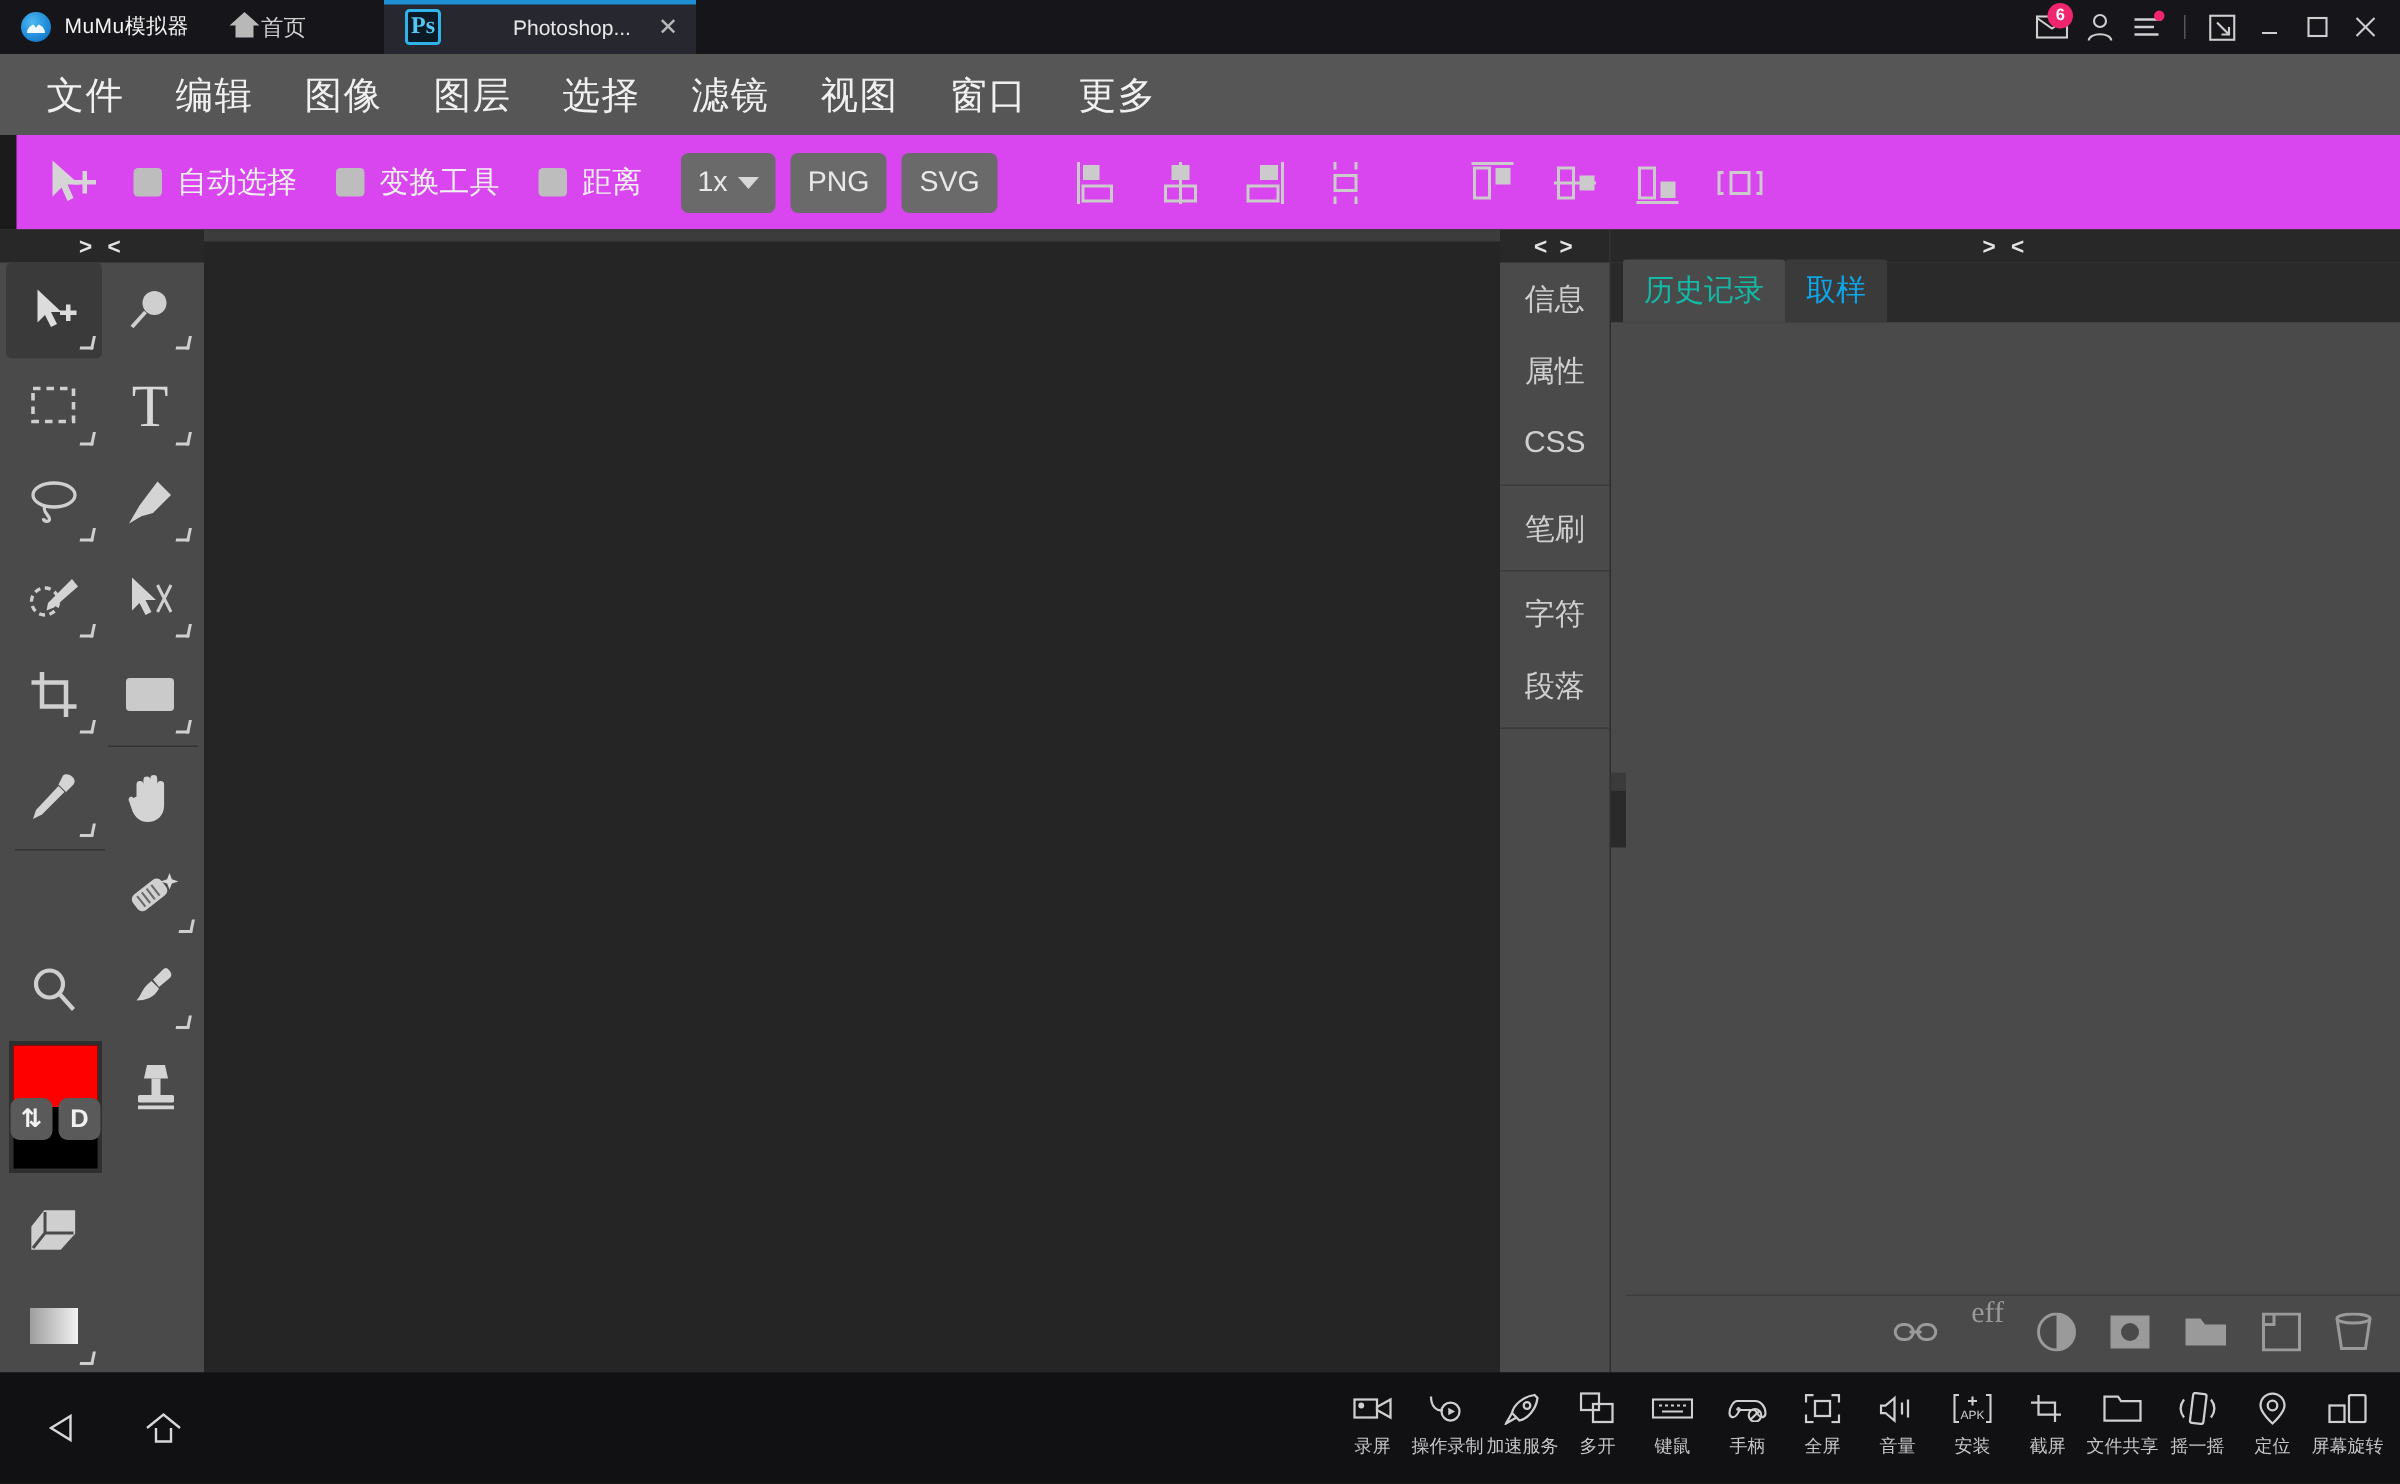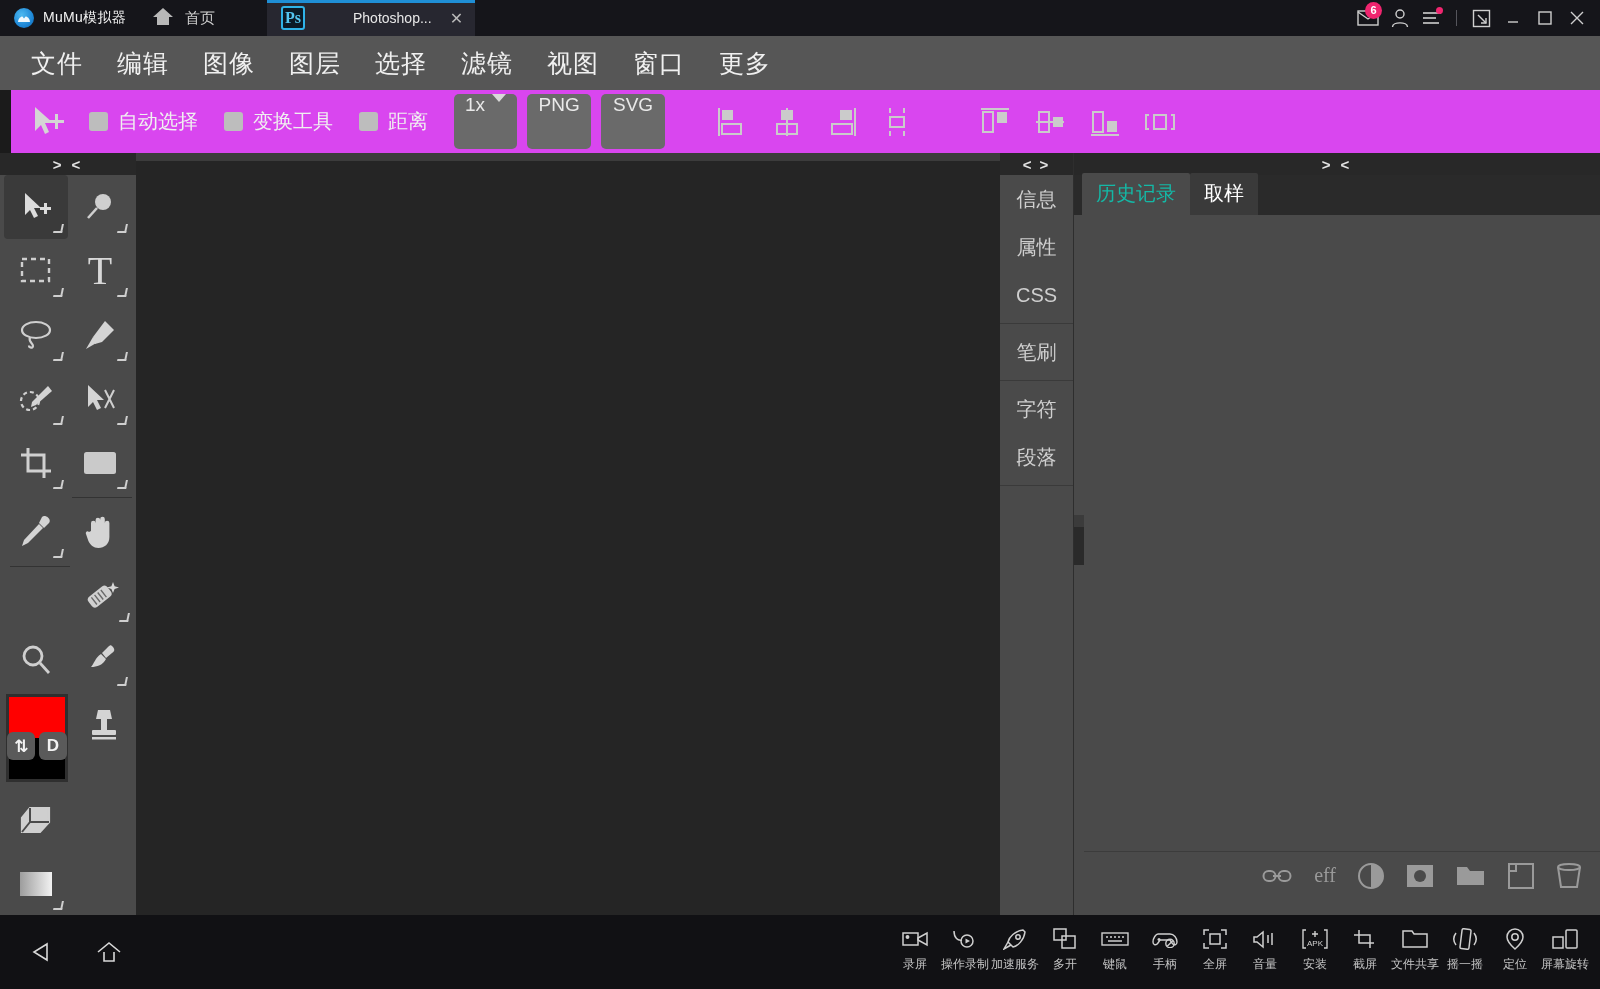--- a/index.html
+++ b/index.html
@@ -24,21 +24,21 @@
     position: relative; flex: none;
   }
   .tb-logo::after {
     content: ""; position: absolute; left: 4px; top: 8px; width: 12px; height: 6px;
     border-radius: 6px 6px 0 0;
     background: #ffffff;
     opacity: .92;
     clip-path: polygon(0 100%, 0 40%, 16% 0, 34% 0, 50% 42%, 66% 0, 84% 0, 100% 40%, 100% 100%);
   }
   .tb-title { color: #f2f2f2; font-size: 14px; letter-spacing: .3px; }
-  .tb-home { display: flex; align-items: center; gap: 11px; padding: 0 10px; }
+  .tb-home { display: flex; align-items: center; padding: 0 10px; }
   .tb-home-label { color: #cfcfcf; font-size: 15px; }
   .tb-tabs { display: flex; align-items: stretch; margin-left: 42px; }
   .tb-tab {
     position: relative; display: flex; align-items: center; gap: 10px;
     padding: 0 12px 0 14px; min-width: 150px;
     background: #2a2a33; color: #e8e8e8; font-size: 14px;
   }
   .tb-tab.active { background: #272730; }
   .tb-tab.active::before {
     content: ""; position: absolute; left: 0; top: 0; right: 0; height: 3px; background: #1f8fd6;
@@ -86,22 +86,22 @@
     width: 48px; height: 42px; display: flex; align-items: center; justify-content: center;
     color: #d5d5d5; margin-right: 16px;
   }
   .opt-check { display: flex; align-items: center; gap: 10px; margin-right: 26px; }
   .cbox {
     width: 19px; height: 19px; border-radius: 3px; background: #bdbdbd; flex: none;
   }
   .cbox.sm { width: 18px; height: 18px; }
   .opt-label { color: #f0f0f0; font-size: 20px; }
   .opt-btn {
-    height: 55px; min-width: 50px; padding: 0 11px; border-radius: 5px; background: #6a6a6a;
-    color: #e9e9e9; font-size: 19px; display: flex; justify-content: center;
+    height: 40px; min-width: 50px; padding: 0 11px; border-radius: 5px; background: #6a6a6a;
+    color: #e9e9e9; font-size: 19px; display: flex; align-items: center; justify-content: center;
     gap: 7px; margin-right: 10px;
   }
   .opt-btn.wide { min-width: 64px; }
   .caret-dn {
     width: 0; height: 0; border-left: 7px solid transparent; border-right: 7px solid transparent;
     border-top: 8px solid #d8d8d8;
   }
   .align-group { display: flex; align-items: center; gap: 9px; margin-left: 34px; }
   .align-group.second { margin-left: 52px; }
   .align-btn {
@@ -170,21 +170,21 @@
   .vdiv { height: 1px; background: #3a3a3a; margin: 4px 0; }
 
   
   .rpanel {
     position: absolute; left: 1074px; top: 153px; right: 0; bottom: 74px;
     background: #4a4a4a;
   }
   .rpanel .panel-grip { background: #282828; }
   .tabrow { display: flex; align-items: flex-end; height: 40px; background: #2a2a2a; padding-left: 8px; }
   .ptab {
-    padding: 7px 14px 8px; color: #ffffff; font-size: 20px; background: #3a3a3a;
+    padding: 7px 14px 8px; color: #0ea5e9; font-size: 20px; background: #3a3a3a;
     border-top-left-radius: 2px; border-top-right-radius: 2px;
   }
   .ptab.active { background: #4a4a4a; color: #14b8a6; }
   .history-body { height: 300px; background: #4a4a4a; }
   .gap-strip { height: 12px; background: #3b3b3b; }
 
   .layers-tabrow { display: flex; align-items: flex-end; height: 38px; background: #2a2a2a; padding-left: 10px; }
   .layer-opts { padding: 8px 12px 6px; display: flex; align-items: center; gap: 10px; }
   .blend-select {
     width: 186px; height: 34px; border-radius: 4px; background: #6a6a6a; color: #c9c9c9;
@@ -199,22 +199,22 @@
     width: 0; height: 0; border-left: 11px solid transparent; border-right: 11px solid transparent;
     border-top: 13px solid #b4b4b4; margin-left: 4px;
   }
   .lock-row { display: flex; align-items: center; gap: 9px; padding: 2px 12px 10px; }
   .lock-ico { color: #c9c9c9; display: flex; align-items: center; }
   .lock-colon { color: #c9c9c9; font-size: 19px; margin-right: 4px; }
   .lock-item { display: flex; align-items: center; gap: 9px; margin-right: 16px; }
   .lock-text { color: #c2c2c2; font-size: 19px; }
   .layers-list { position: absolute; left: 10px; right: 0; top: 330px; bottom: 48px; background: #4a4a4a; }
   .layers-footer {
-    position: absolute; left: 10px; right: 0; bottom: 16px; height: 48px;
-    display: flex; align-items: center; justify-content: flex-end; gap: 22px; padding-right: 18px;
+    position: absolute; left: 10px; right: 0; bottom: 4px; height: 48px;
+    display: flex; justify-content: flex-end; gap: 22px; padding-right: 18px;
     border-top: 1px solid #3c3c3c;
   }
   .lf-btn { color: #9a9a9a; display: flex; align-items: center; }
   .lf-eff { font-size: 20px; color: #9a9a9a; font-family: "Liberation Serif", serif; }
 
   
   .bottombar {
     position: absolute; left: 0; bottom: 0; width: 1600px; height: 74px;
     background: #111114; display: flex; align-items: center;
   }

